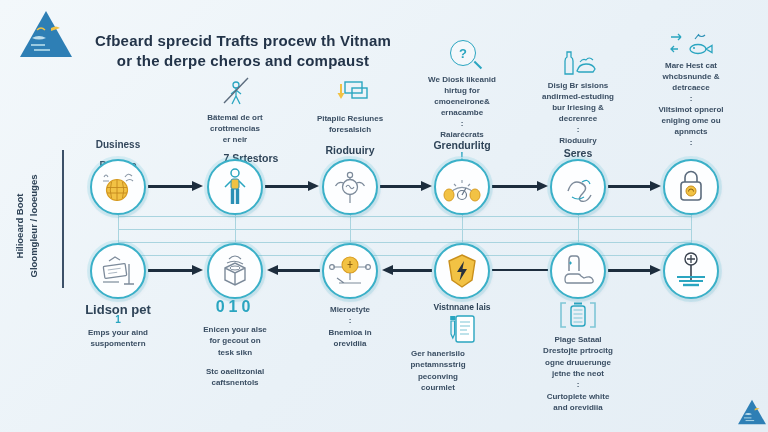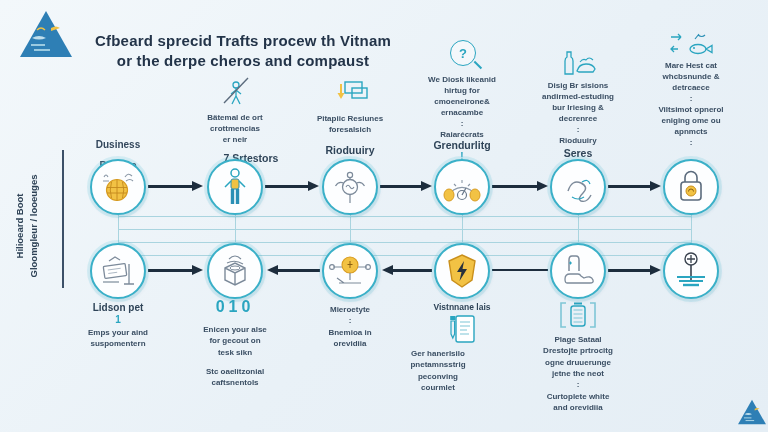--- a/index.html
+++ b/index.html
@@ -12,21 +12,21 @@
   .ctr{transform:translateX(-50%);text-align:center;font-weight:bold;}
   .title{font-weight:bold;font-size:15px;line-height:1.3;color:#233449;text-align:center;letter-spacing:.2px;}
   .side-label{font-weight:bold;font-size:9.5px;line-height:1.5;color:#2e4256;white-space:pre-line;text-align:center;
     transform:rotate(-90deg);transform-origin:center;}
   .side-line{width:2px;background:#3c5068;}
   .col-head{font-size:8px;line-height:1.38;white-space:pre-line;color:#3a4e63;z-index:2;}
   .col-head-lg{font-size:10px;line-height:2.1;font-weight:600;color:#33475c;margin-top:36px;}
   .col-note{font-size:10.5px;font-weight:bold;color:#2f4458;z-index:2;}
   .mark{font-size:10px;font-weight:bold;color:#2aa5c0;}
   .caption{font-size:8px;line-height:1.42;white-space:pre-line;color:#3a4e63;z-index:2;}
-  .cap-title{font-size:10px;font-weight:bold;color:#2f4458;}
+  .cap-title{font-size:13px;font-weight:bold;color:#2f4458;}
   .cap-num{font-size:10px;font-weight:bold;color:#2aa5c0;}
   .glyph{font-size:16px;font-weight:bold;color:#2aa5c0;letter-spacing:4px;}
   .node{
     width:56px;height:56px;border-radius:50%;background:#fdfeff;border:2.5px solid #3ab0c8;
     box-shadow:0 0 0 3px rgba(84,193,214,.18), 1px 2px 4px rgba(40,80,110,.10);
     display:flex;align-items:center;justify-content:center;z-index:3;box-sizing:border-box;
   }
   .arrow{height:2.6px;background:#1d2d3d;z-index:2;}
   .thin{height:1.8px;}
   .ah-r{position:absolute;right:-10px;top:50%;transform:translateY(-50%);width:0;height:0;

